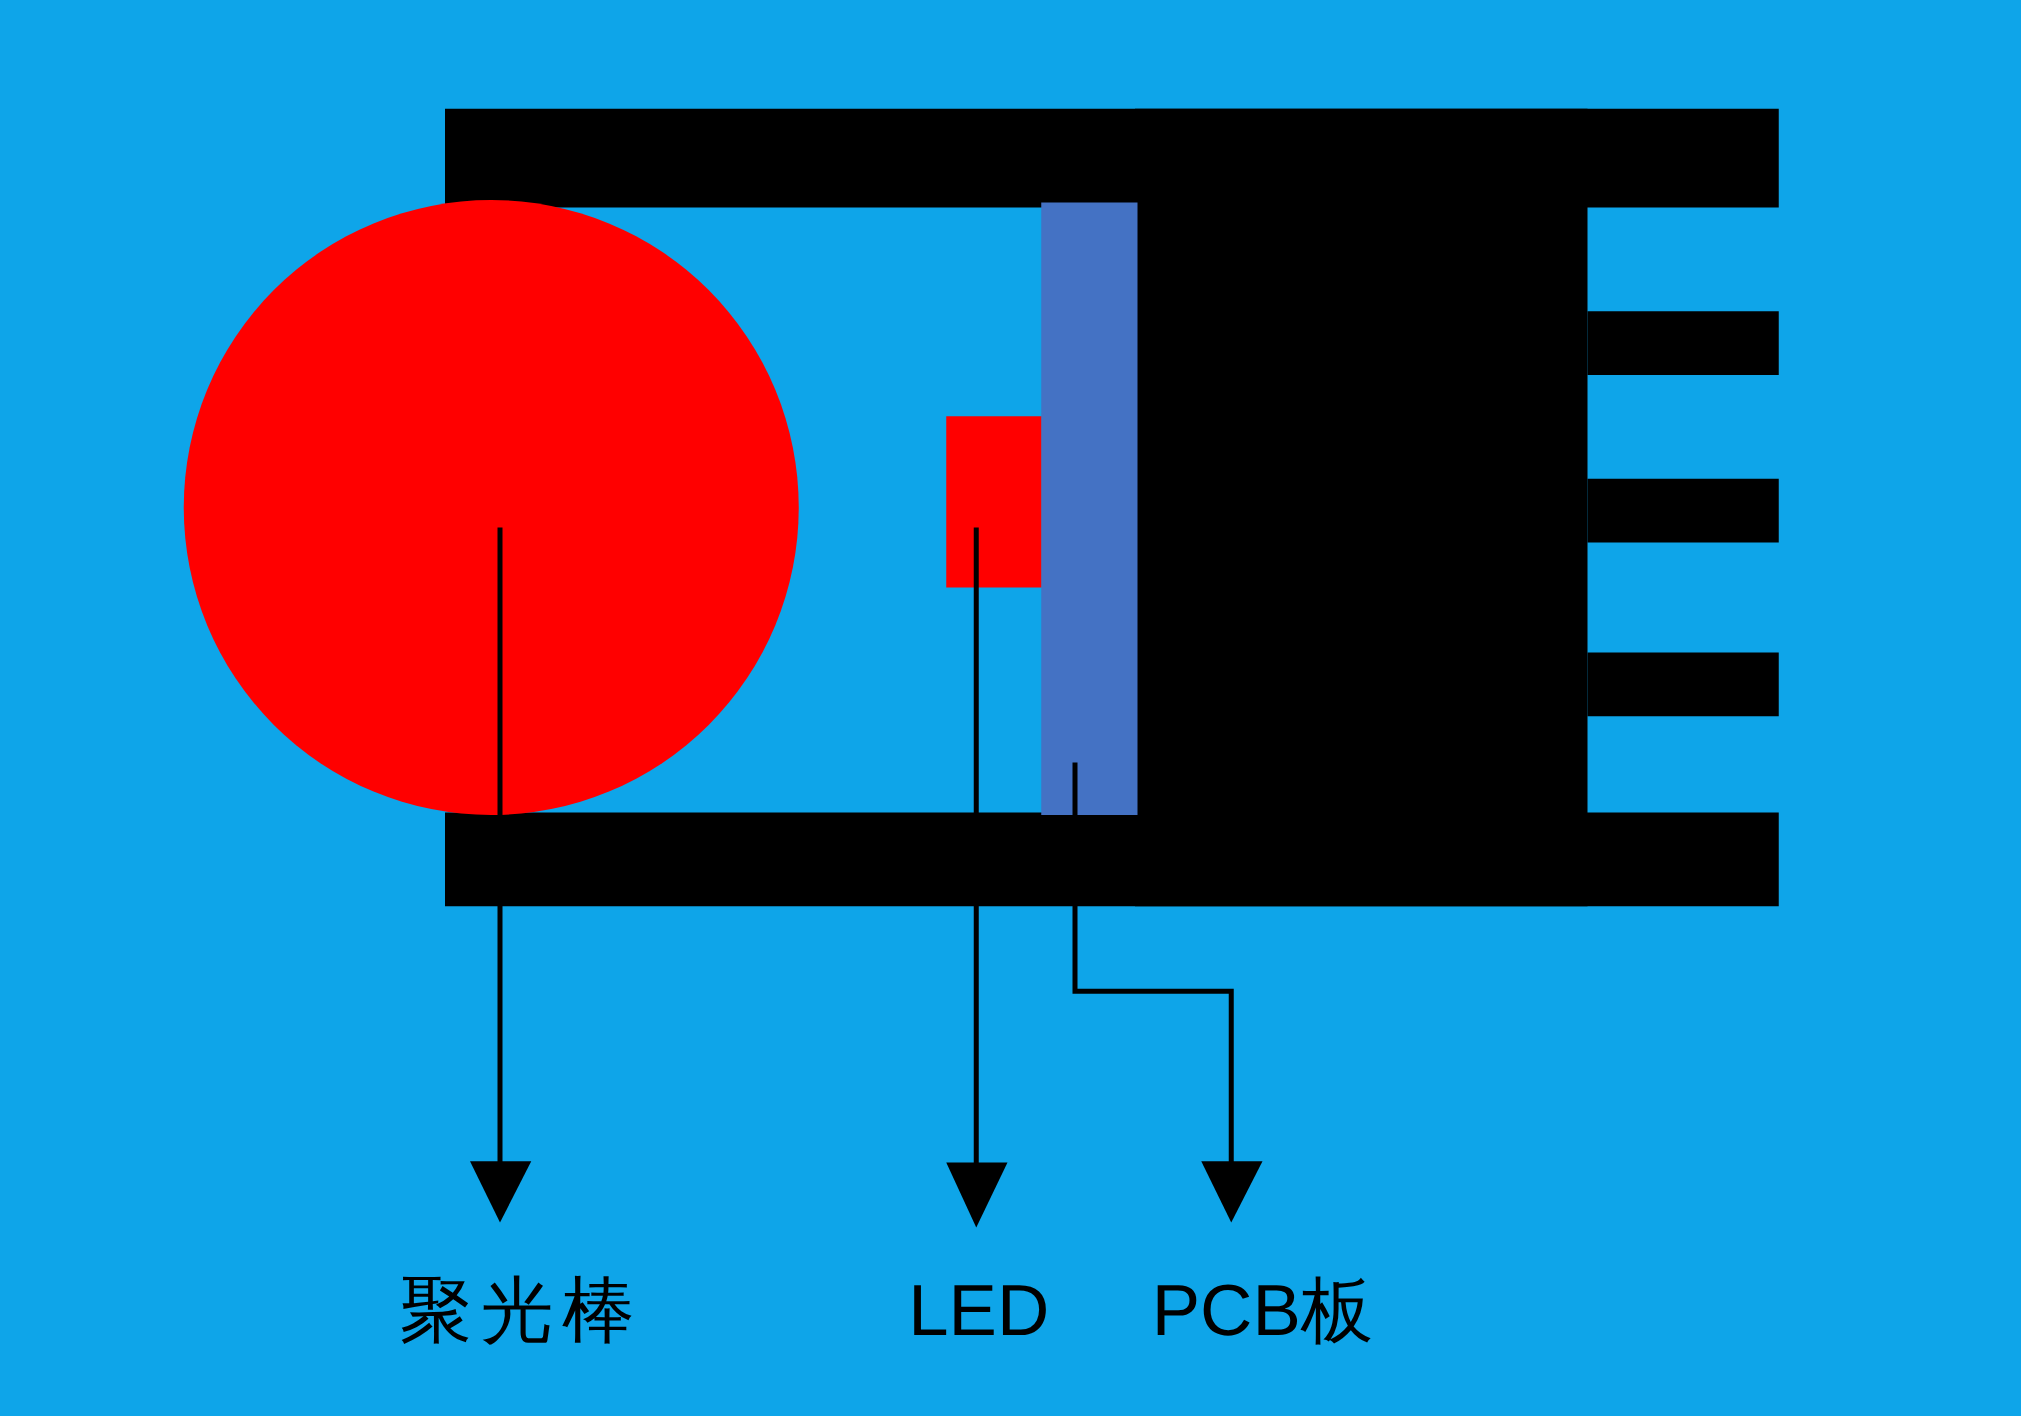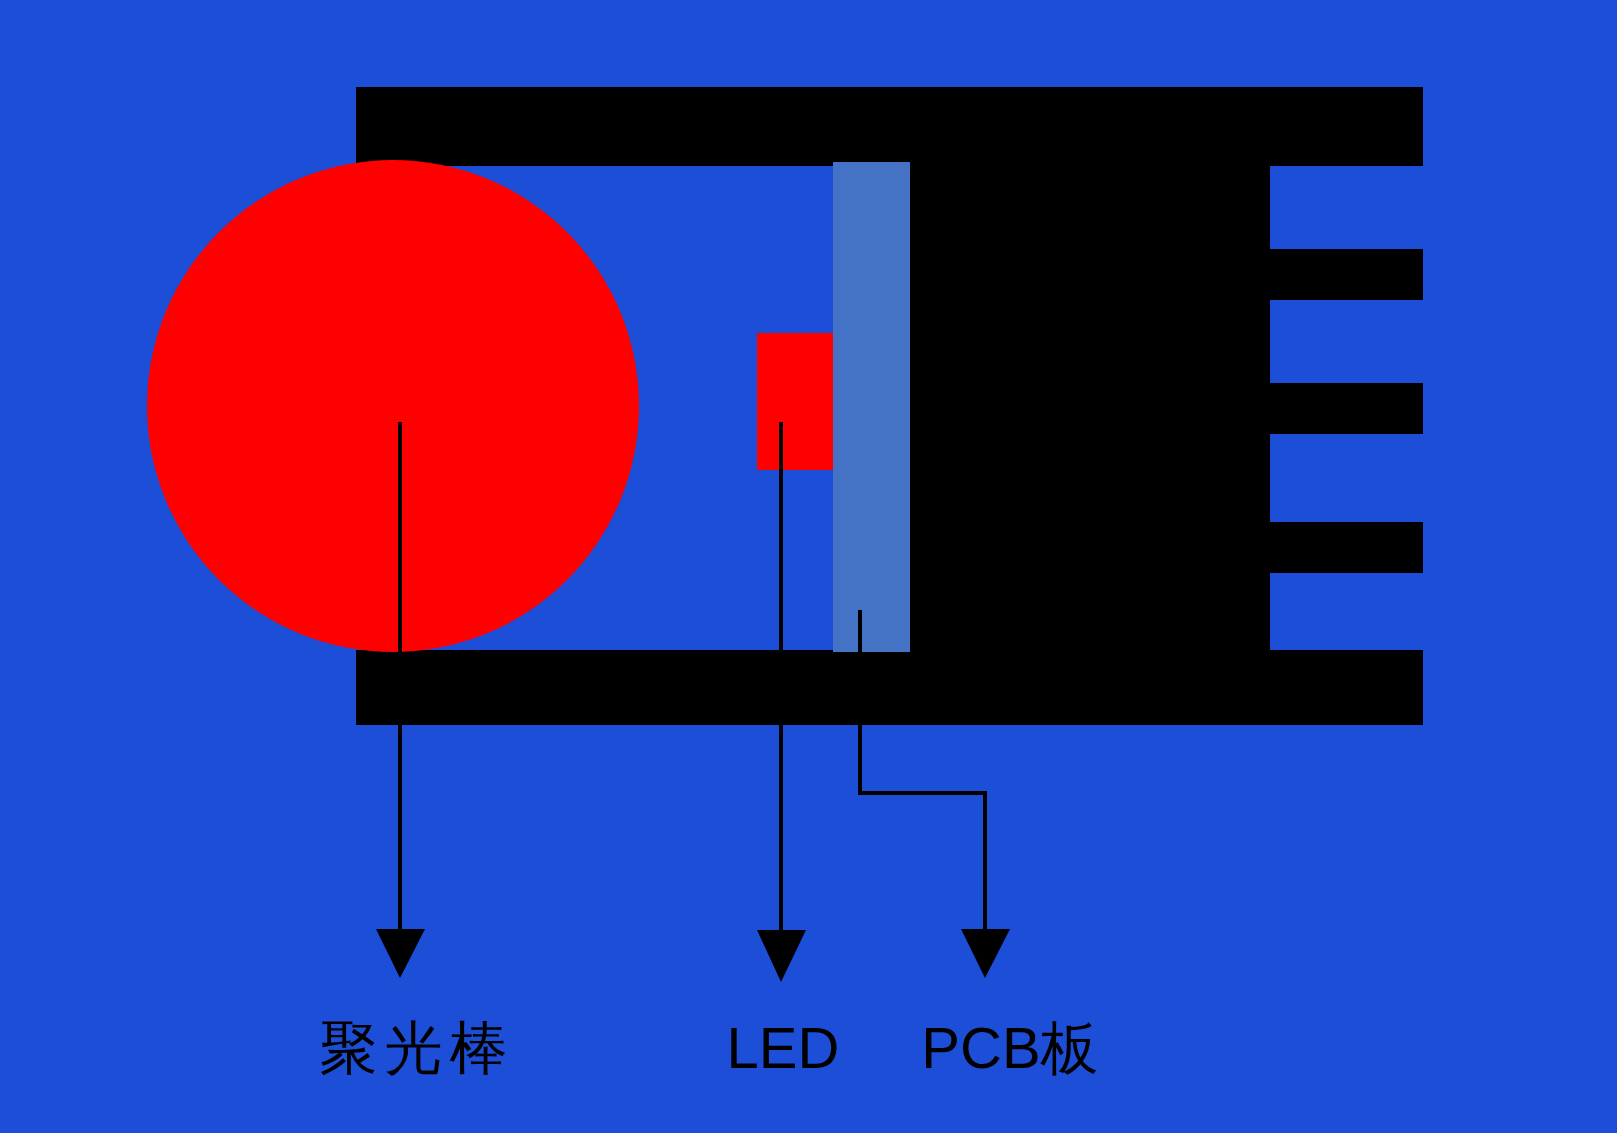--- a/index.html
+++ b/index.html
@@ -4,21 +4,21 @@
 <style>
   html, body {
     margin: 0;
     padding: 0;
     background: #ffffff;
   }
   .stage {
     position: relative;
     width: 1617px;
     height: 1133px;
-    background: #1d4ed8;
+    background: #0ea5e9;
     overflow: hidden;
     font-family: "Liberation Sans", "DejaVu Sans", sans-serif;
   }
   svg { display: block; }
   .diagram-label {
     font-family: "Liberation Sans", "DejaVu Sans", sans-serif;
     font-size: 58px;
     fill: #000000;
   }
   .cjk-spaced { letter-spacing: 7px; }

